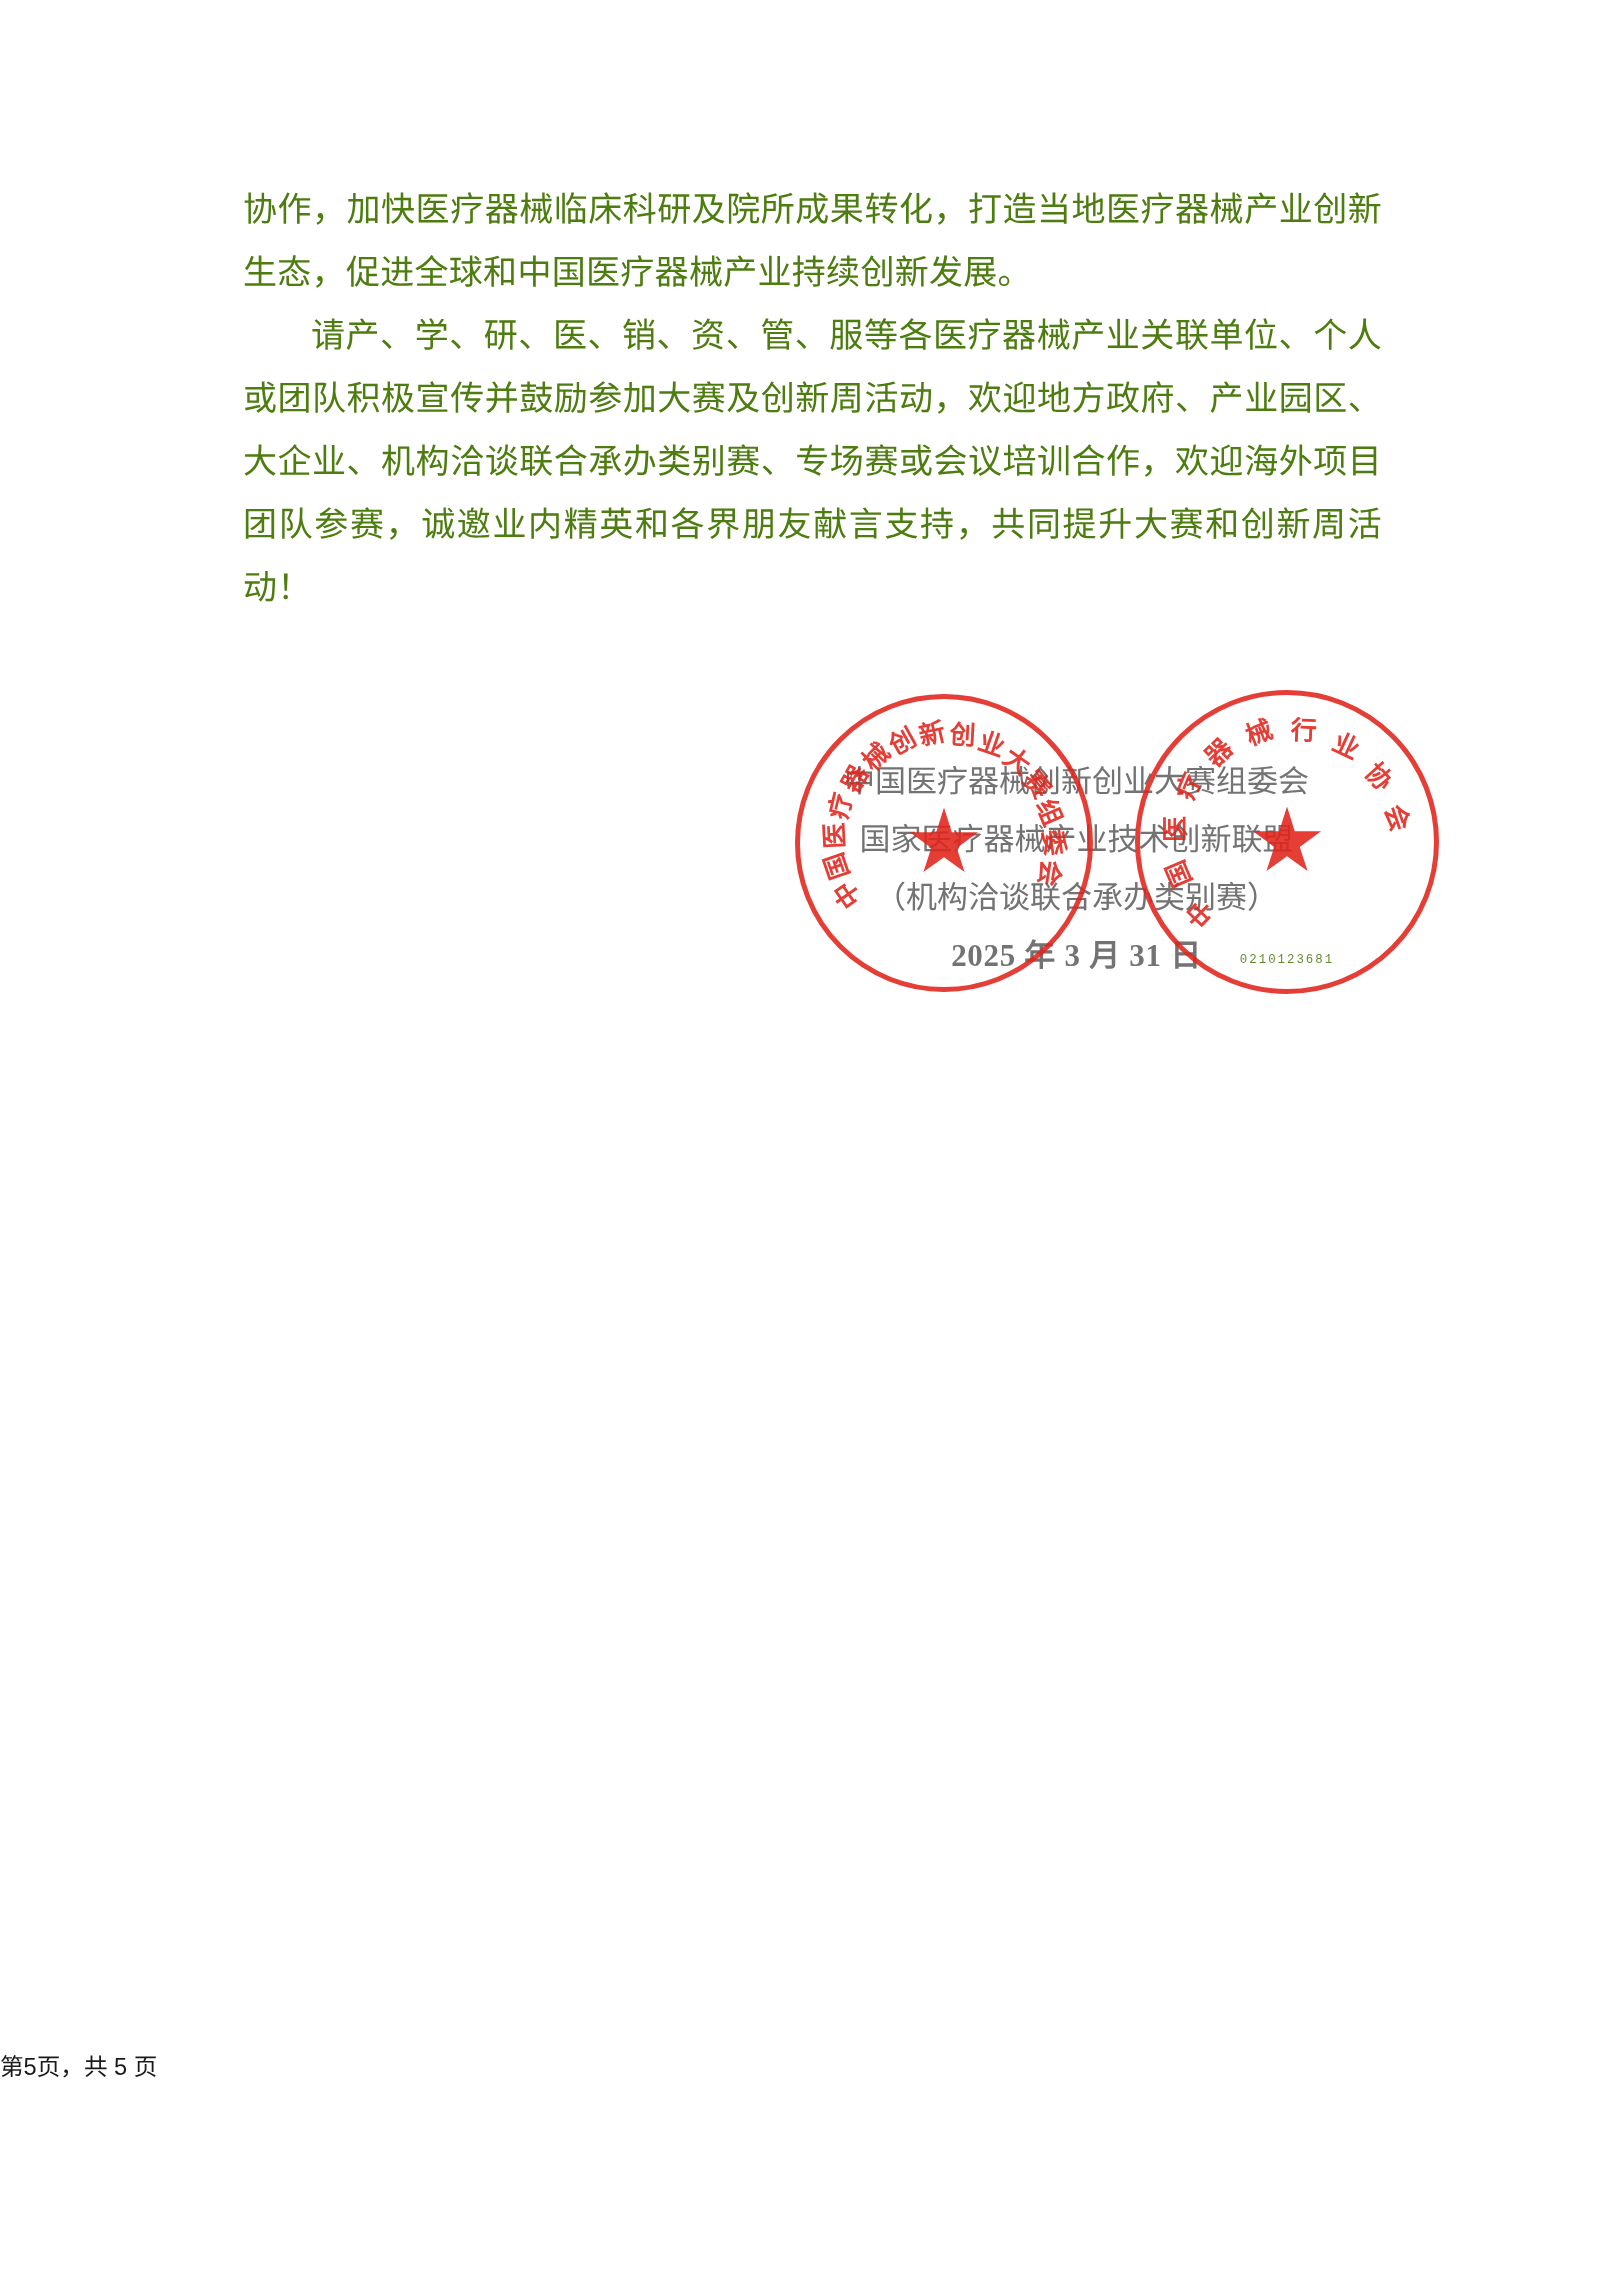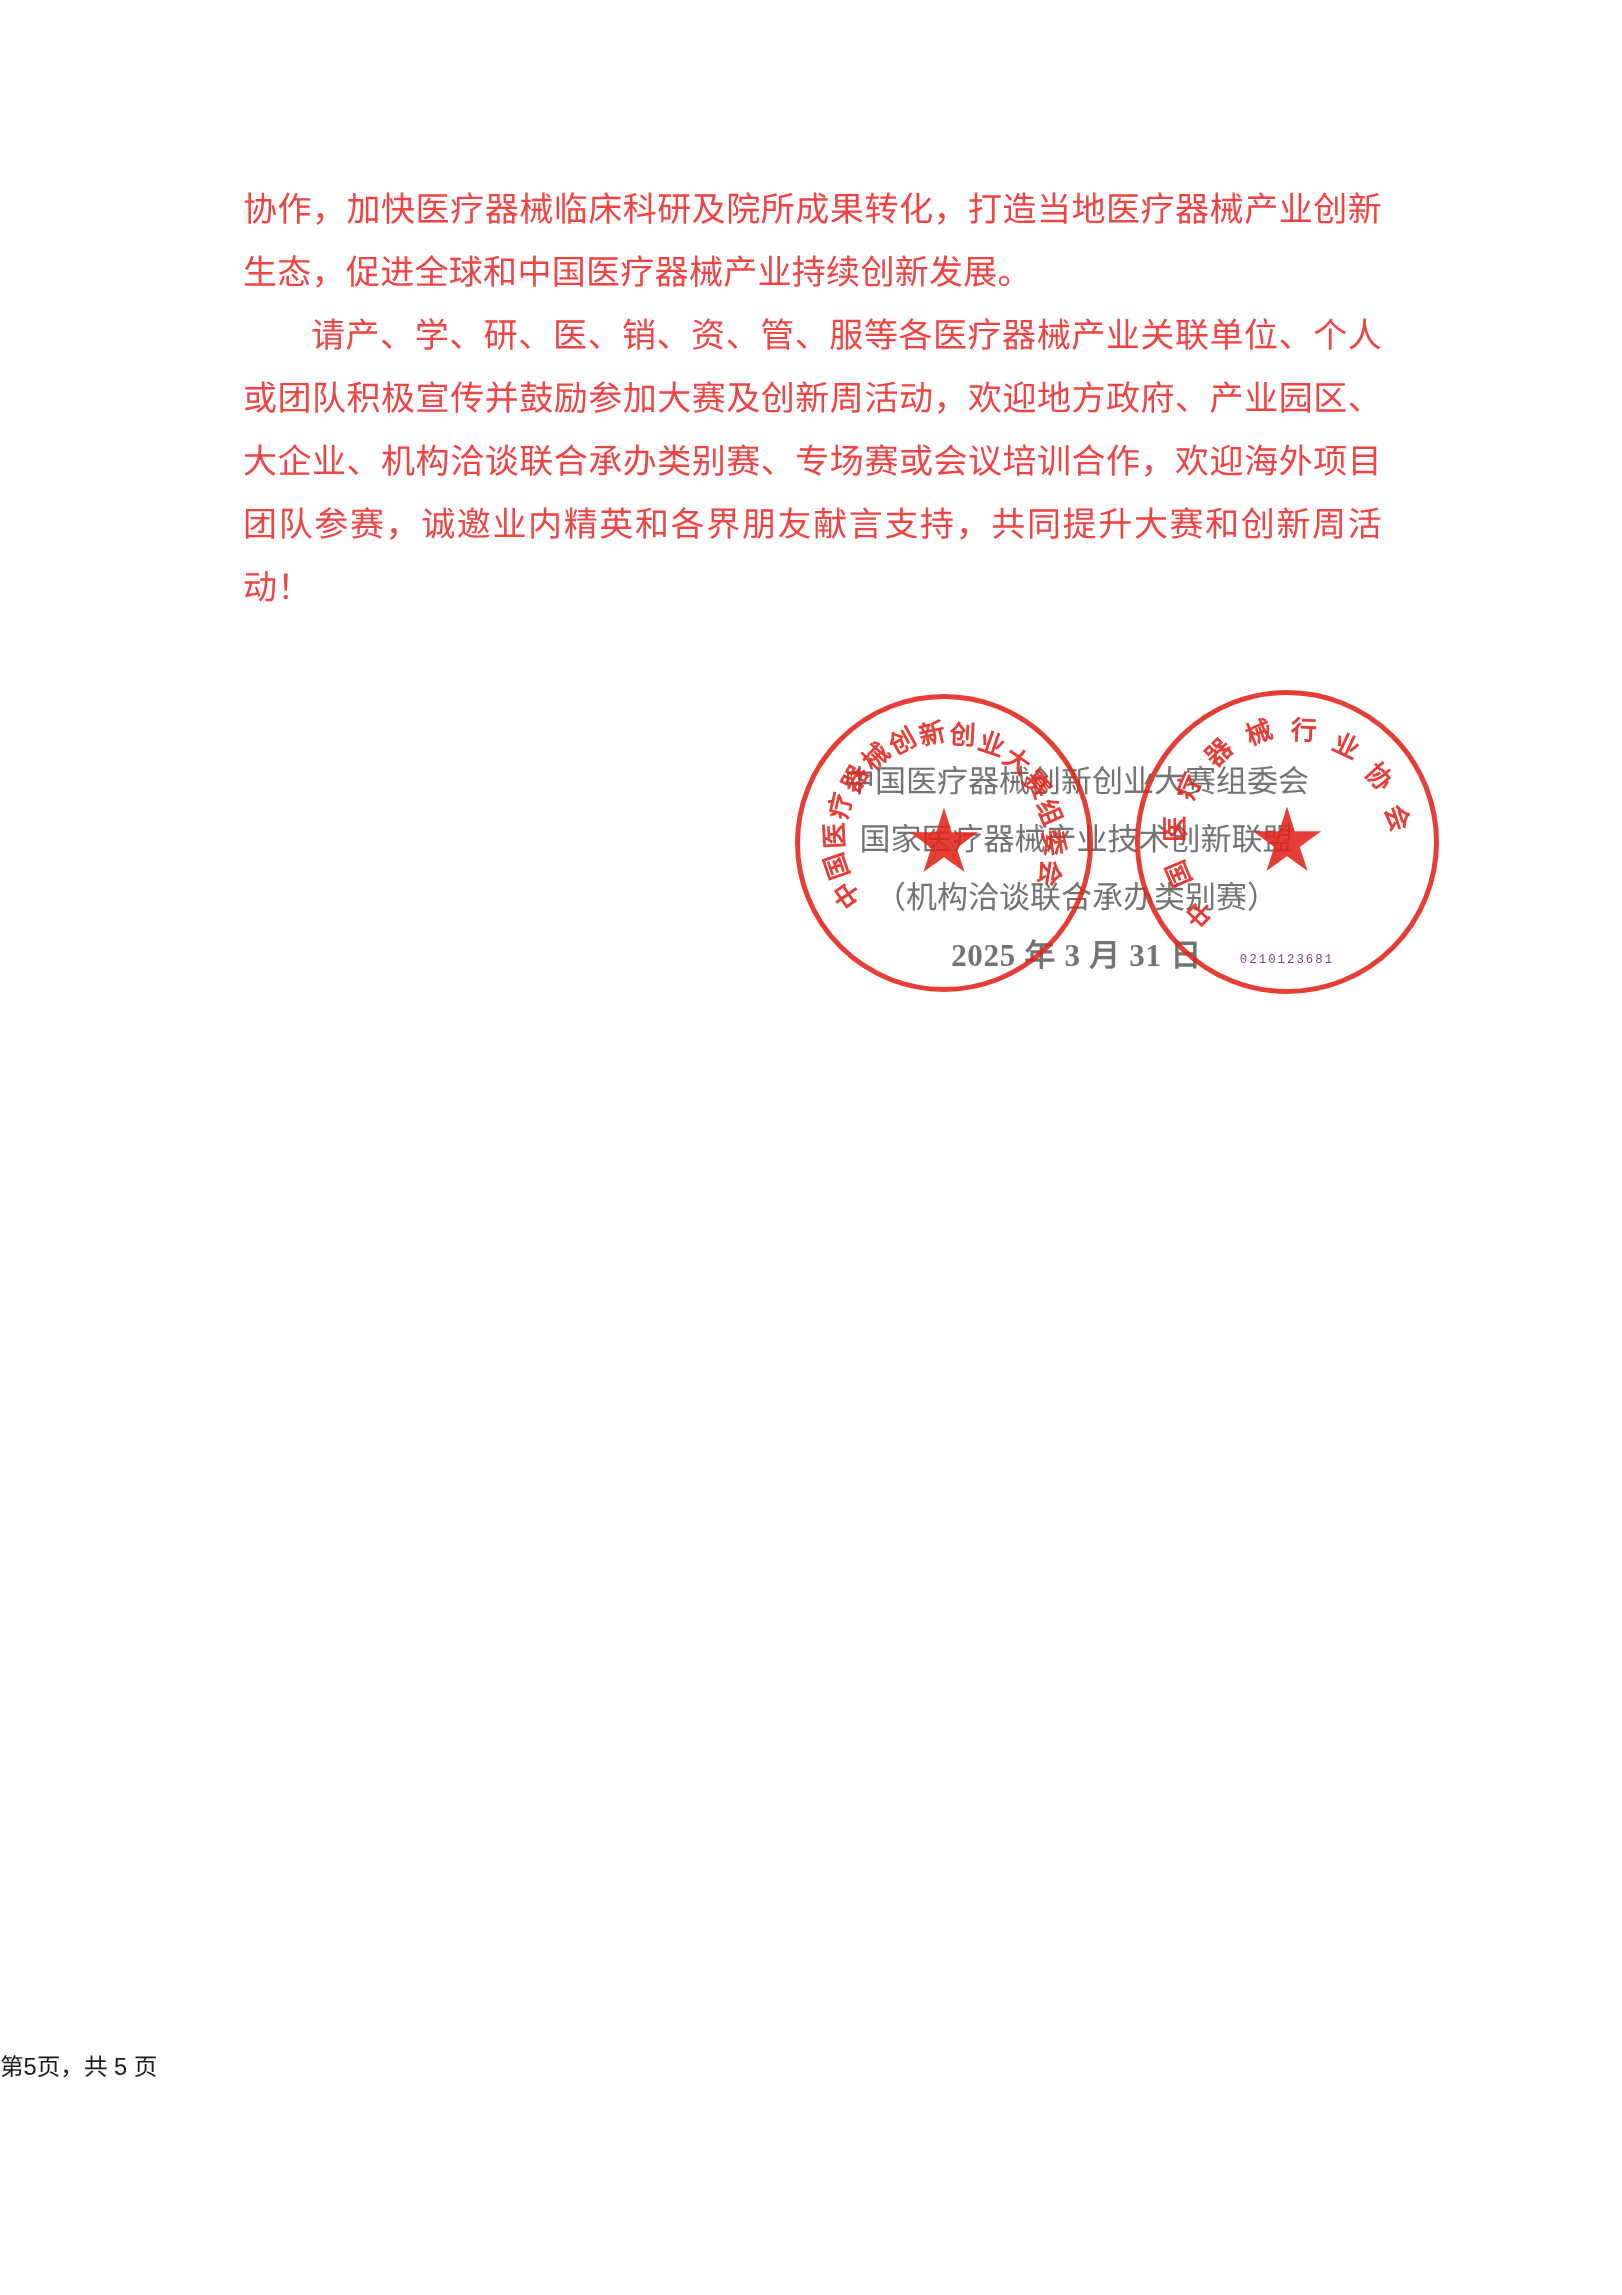--- a/index.html
+++ b/index.html
@@ -31,21 +31,21 @@
     width: 1139px;
   }
 
   .para {
     font-size: 34px;
     line-height: 63px;
     letter-spacing: 0.3px;
     text-align: justify;
     text-justify: inter-ideograph;
     margin: 0 0 0 0;
-    color: #ef4444;
+    color: #4d7c0f;
   }
 
   .para.indent {
     text-indent: 68px;
   }
 
   .para + .para {
     margin-top: 0px;
   }
 
@@ -114,21 +114,21 @@
     font-family: "Liberation Sans", "DejaVu Sans", sans-serif;
     transform-origin: 0 0;
     white-space: nowrap;
   }
   .seal .bottom-code {
     position: absolute;
     left: 50%;
     bottom: 22px;
     transform: translateX(-50%);
     font-size: 12.4px;
-    color: #701a75;
+    color: #4d7c0f;
     font-family: "Liberation Mono", "DejaVu Sans Mono", monospace;
     letter-spacing: 2px;
     white-space: nowrap;
   }
 
   .footer {
     position: absolute;
     left: 0;
     top: 2048px;
     width: 1623px;

